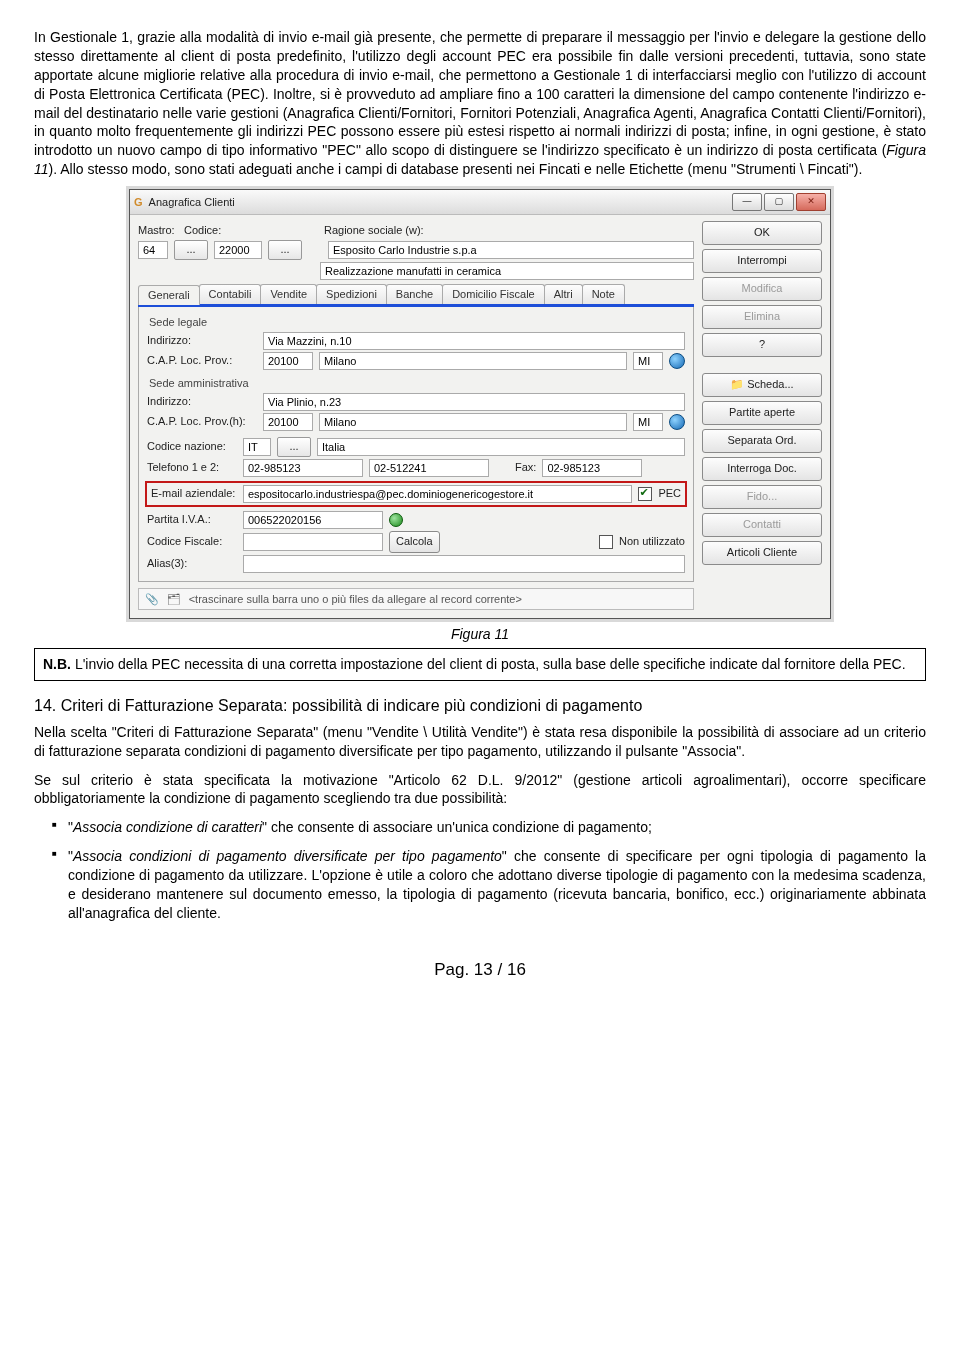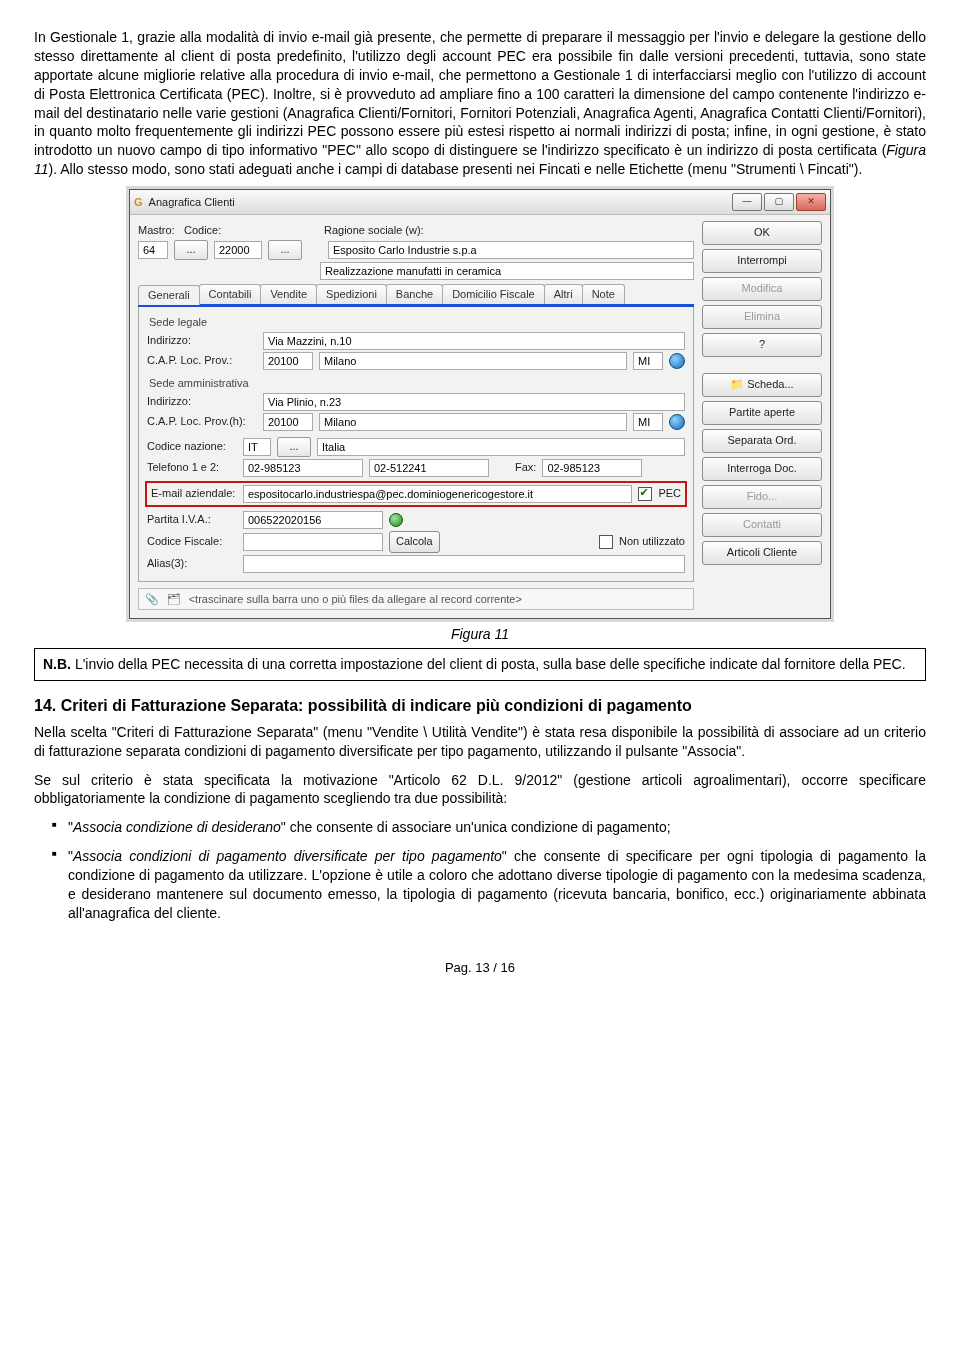--- a/index.html
+++ b/index.html
@@ -26,25 +26,25 @@
   .tab.active{background:#f2f2f0;position:relative;top:1px}
   .pane{border:1px solid #aaa;border-top:none;padding:6px 8px;background:#f2f2f0}
   .sect{font-size:11px;color:#444;margin:2px 0 2px 2px}
   .globe{display:inline-block;width:14px;height:14px;border-radius:50%;background:radial-gradient(circle at 35% 35%,#8fd3ff,#1569b5);border:1px solid #0d4d82}
   .redbox{border:2px solid #c31818;padding:2px 4px;margin:4px -2px;display:flex;align-items:center;gap:6px}
   .chk{display:inline-block;width:12px;height:12px;border:1px solid #555;background:#fff;position:relative}
   .chk.on::after{content:"✔";position:absolute;top:-3px;left:0;font-size:11px;color:#126b12}
   .dragbar{border:1px solid #bbb;background:#f7f7f7;margin-top:6px;padding:3px 6px;font-size:11px;color:#555;display:flex;align-items:center;gap:8px}
   .caption{text-align:center;font-style:italic;font-size:14px;margin:6px 0 4px 0}
   .nbbox{border:1px solid #000;padding:6px 8px;margin:4px 0 14px 0;text-align:justify;font-size:14px}
-  h2.sec{font-size:16px;font-weight:bold;margin:14px 0 6px 0}
+  h2.sec{font-size:16px;font-weight:normal;margin:14px 0 6px 0}
   ul.blt{list-style:none;padding:0;margin:6px 0 0 18px}
   ul.blt li{position:relative;padding-left:16px;margin:0 0 10px 0;text-align:justify}
   ul.blt li::before{content:"■";position:absolute;left:0;top:2px;font-size:8px}
-  .pgnum{text-align:center;font-size:13px;margin-top:36px}
+  .pgnum{text-align:center;font-size:17px;margin-top:36px}
   .folder{color:#caa23a}
 </style>
 </head>
 <body>
 
 <p class="para">
   <span>In Gestionale 1, grazie alla modalità di invio e-mail già presente, che permette di preparare il messaggio per l'invio e delegare la gestione dello stesso direttamente al client di posta predefinito, l'utilizzo degli account PEC era possibile fin dalle versioni precedenti, tuttavia, sono state apportate alcune migliorie relative alla procedura di invio e-mail, che permettono a Gestionale 1 di interfacciarsi meglio con l'utilizzo di account di Posta Elettronica Certificata (PEC). Inoltre, si è provveduto ad ampliare fino a 100 caratteri la dimensione del campo contenente l'indirizzo e-mail del destinatario nelle varie gestioni (Anagrafica Clienti/Fornitori, Fornitori Potenziali, Anagrafica Agenti, Anagrafica Contatti Clienti/Fornitori), in quanto molto frequentemente gli indirizzi PEC possono essere più estesi rispetto ai normali indirizzi di posta; infine, in ogni gestione, è stato introdotto un nuovo campo di tipo informativo "PEC" allo scopo di distinguere se l'indirizzo specificato è un indirizzo di posta certificata (</span><span class="ital">Figura 11</span><span>). Allo stesso modo, sono stati adeguati anche i campi di database presenti nei Fincati e nelle Etichette (menu "Strumenti \ Fincati").</span>
 </p>
 
 <div class="appwin">
@@ -177,17 +177,17 @@
 <div class="caption">Figura 11</div>
 
 <div class="nbbox">
   <b>N.B.</b><span> L'invio della PEC necessita di una corretta impostazione del client di posta, sulla base delle specifiche indicate dal fornitore della PEC.</span>
 </div>
 
 <h2 class="sec">14. Criteri di Fatturazione Separata: possibilità di indicare più condizioni di pagamento</h2>
 <p class="para">Nella scelta "Criteri di Fatturazione Separata" (menu "Vendite \ Utilità Vendite") è stata resa disponibile la possibilità di associare ad un criterio di fatturazione separata condizioni di pagamento diversificate per tipo pagamento, utilizzando il pulsante "Associa".</p>
 <p class="para">Se sul criterio è stata specificata la motivazione "Articolo 62 D.L. 9/2012" (gestione articoli agroalimentari), occorre specificare obbligatoriamente la condizione di pagamento scegliendo tra due possibilità:</p>
 <ul class="blt">
-  <li>"<span class="ital">Associa condizione di desiderano</span>"<span> che consente di associare un'unica condizione di pagamento;</span></li>
+  <li>"<span class="ital">Associa condizione di caratteri</span>"<span> che consente di associare un'unica condizione di pagamento;</span></li>
   <li>"<span class="ital">Associa condizioni di pagamento diversificate per tipo pagamento</span>"<span> che consente di specificare per ogni tipologia di pagamento la condizione di pagamento da utilizzare. L'opzione è utile a coloro che adottano diverse tipologie di pagamento con la medesima scadenza, e desiderano mantenere sul documento emesso, la tipologia di pagamento (ricevuta bancaria, bonifico, ecc.) originariamente abbinata all'anagrafica del cliente.</span></li>
 </ul>
 
 <div class="pgnum">Pag. 13 / 16</div>
 
 </body></html>

